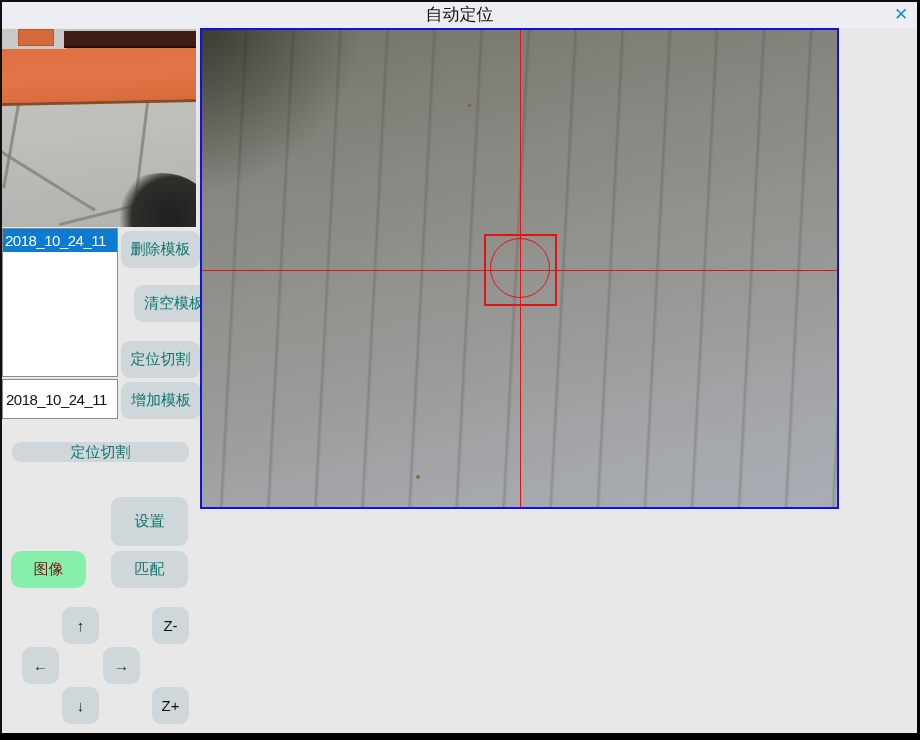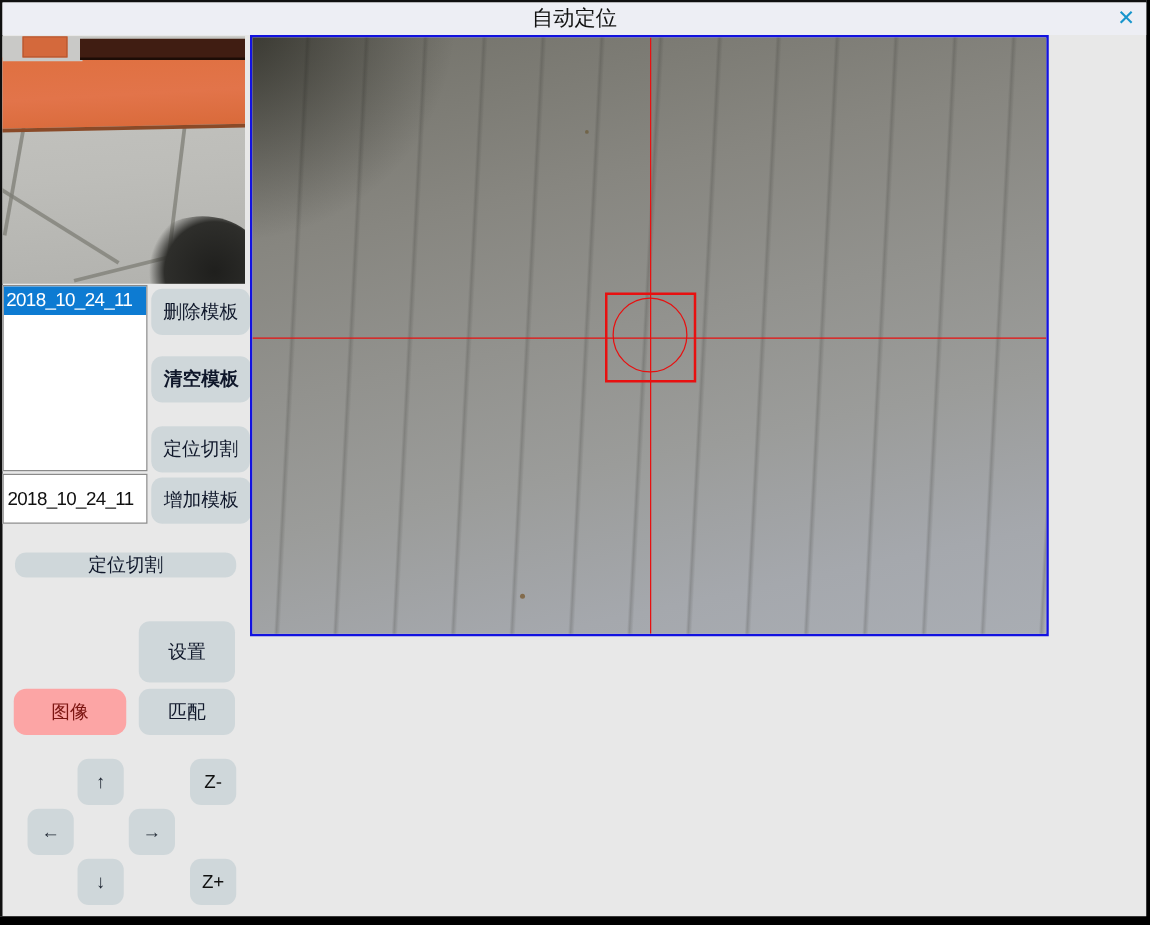--- a/index.html
+++ b/index.html
@@ -81,31 +81,31 @@
   }
   .tlist-item.selected{background:#0d7bd2;color:#fff;}
   .tname{
     position:absolute;left:0;top:377px;width:116px;height:40px;box-sizing:border-box;
     background:#fff;border:1px solid #8a8a8a;font-size:15px;letter-spacing:-0.5px;
     color:#111;padding:0 0 0 3px;font-family:inherit;outline:none;
   }
   
   .btn{
     position:absolute;display:flex;align-items:center;justify-content:center;
-    background:#cfd7da;border:none;border-radius:9px;font-size:15px;color:#0f172a;
+    background:#cfd7da;border:none;border-radius:9px;font-size:15px;color:#0f766e;
     font-family:inherit;cursor:pointer;padding:0;
   }
   .b-del{left:119px;top:229px;width:79px;height:37px;}
-  .b-clr{left:119px;top:283px;width:80px;height:37px;font-weight:bold;}
+  .b-clr{left:132px;top:283px;width:80px;height:37px;}
   .b-eng{left:119px;top:339px;width:79px;height:37px;}
   .b-add{left:119px;top:380px;width:80px;height:37px;}
   .b-poscut{left:10px;top:440px;width:177px;height:20px;}
   .b-cal{left:10px;top:495px;width:76px;height:36px;}
   .b-set{left:109px;top:495px;width:77px;height:49px;}
-  .b-img{left:9px;top:549px;width:90px;height:37px;background:#fca5a5;color:#7d1511;border-radius:10px;}
+  .b-img{left:9px;top:549px;width:75px;height:37px;background:#86efac;color:#7d1511;border-radius:10px;}
   .b-match{left:109px;top:549px;width:77px;height:37px;}
   .jog{width:37px;height:37px;font-size:15px;color:#1c2430;}
   .b-up{left:60px;top:605px;}
   .b-zminus{left:150px;top:605px;color:#111;}
   .b-left{left:20px;top:645px;}
   .b-right{left:101px;top:645px;}
   .b-down{left:60px;top:685px;}
   .b-zplus{left:150px;top:685px;color:#111;}
 </style>
 </head>

